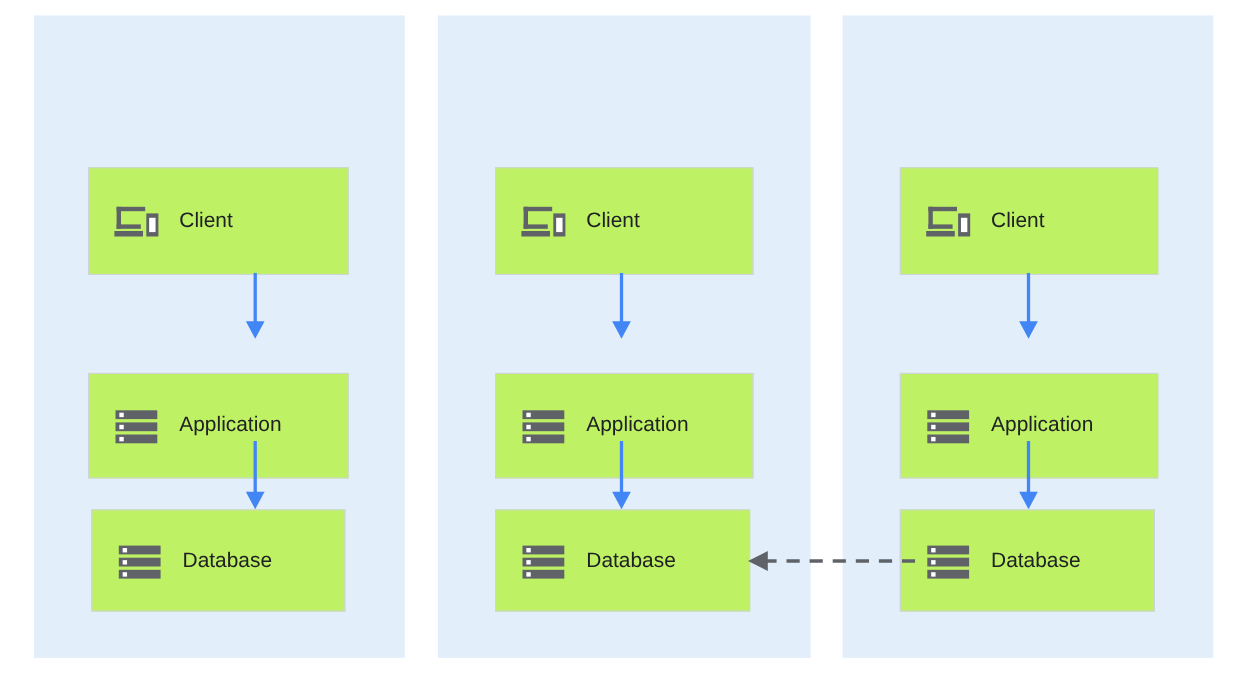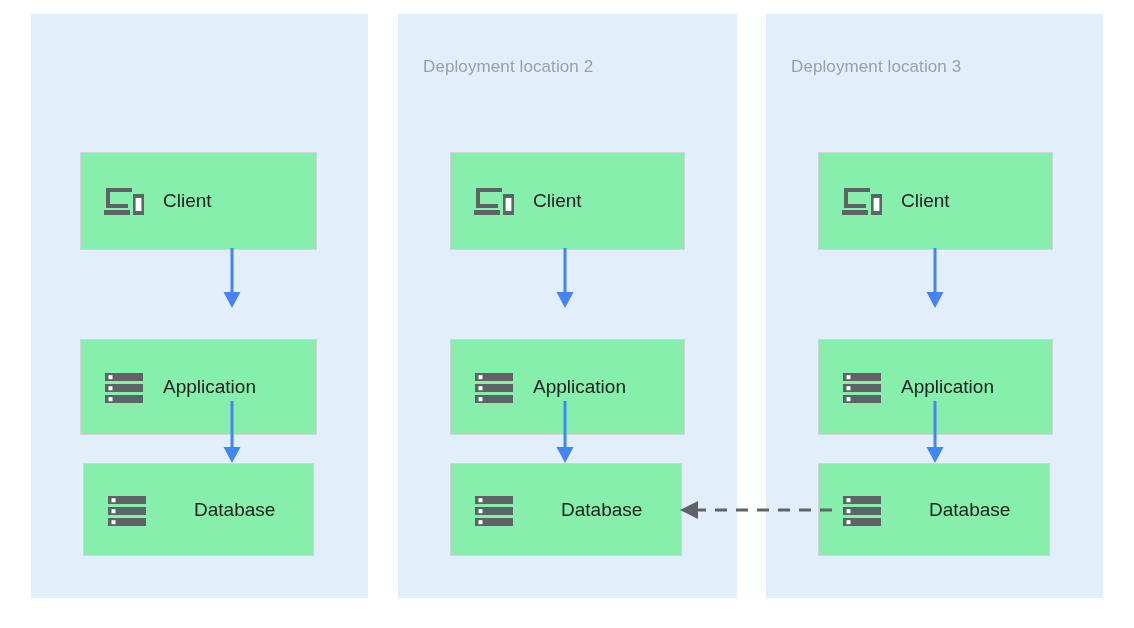--- a/index.html
+++ b/index.html
@@ -39,31 +39,31 @@
     font-size: 17px;
     line-height: 22px;
     color: #9aa0a6;
     white-space: nowrap;
     letter-spacing: 0.1px;
   }
 
   
   .node {
     position: absolute;
-    background: #86efac;
+    background: #bef264;
     border: 1px solid #cfd4da;
     box-sizing: border-box;
     display: flex;
     align-items: center;
     padding-left: 22px;
   }
   
   .node.client   { top: 138px; height: 98px; }
   .node.app      { top: 293px; height: 96px; margin-top: 32px; }
-  .node.database { top: 449px; height: 93px; gap: 28px; }
+  .node.database { top: 449px; height: 93px; }
 
   
   .panel-1 .node.client   { left: 49px;  width: 237px; }
   .panel-1 .node.app      { left: 49px;  width: 237px; }
   .panel-1 .node.database { left: 52px;  width: 231px; }
 
   .panel-2 .node.client   { left: 52px;  width: 235px; }
   .panel-2 .node.app      { left: 52px;  width: 235px; }
   .panel-2 .node.database { left: 52px;  width: 232px; }
 
@@ -181,21 +181,20 @@
             <rect x="5.5" y="20.2" width="4" height="4"></rect>
             <rect x="5.5" y="31.2" width="4" height="4"></rect>
           </g>
         </svg>
       </span>
       <span class="node-label">Database</span>
     </div>
   </div>
 
   <div class="panel panel-2">
-    <div class="panel-title">Deployment location 2</div>
 
     <div class="node client">
       <span class="icon">
         <svg width="42" height="42" viewBox="0 0 42 42" aria-hidden="true">
           <g fill="#5f6368">
             <rect x="3" y="8" width="26" height="4"></rect>
             <rect x="3" y="8" width="4" height="20"></rect>
             <rect x="3" y="24" width="22" height="4"></rect>
             <rect x="1" y="30" width="26" height="5"></rect>
             <rect x="30" y="14" width="11" height="21"></rect>
@@ -251,21 +250,20 @@
             <rect x="5.5" y="20.2" width="4" height="4"></rect>
             <rect x="5.5" y="31.2" width="4" height="4"></rect>
           </g>
         </svg>
       </span>
       <span class="node-label">Database</span>
     </div>
   </div>
 
   <div class="panel panel-3">
-    <div class="panel-title">Deployment location 3</div>
 
     <div class="node client">
       <span class="icon">
         <svg width="42" height="42" viewBox="0 0 42 42" aria-hidden="true">
           <g fill="#5f6368">
             <rect x="3" y="8" width="26" height="4"></rect>
             <rect x="3" y="8" width="4" height="20"></rect>
             <rect x="3" y="24" width="22" height="4"></rect>
             <rect x="1" y="30" width="26" height="5"></rect>
             <rect x="30" y="14" width="11" height="21"></rect>

